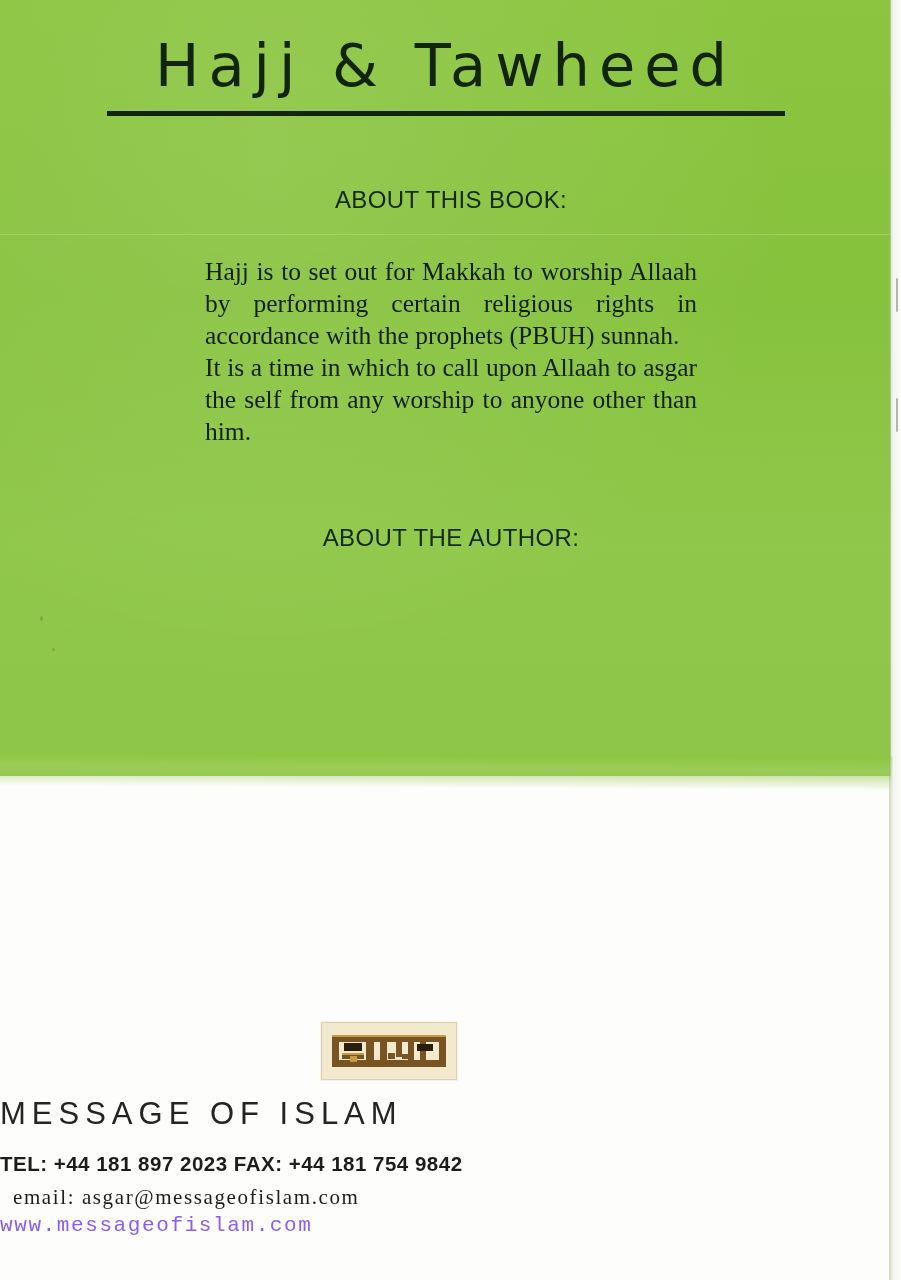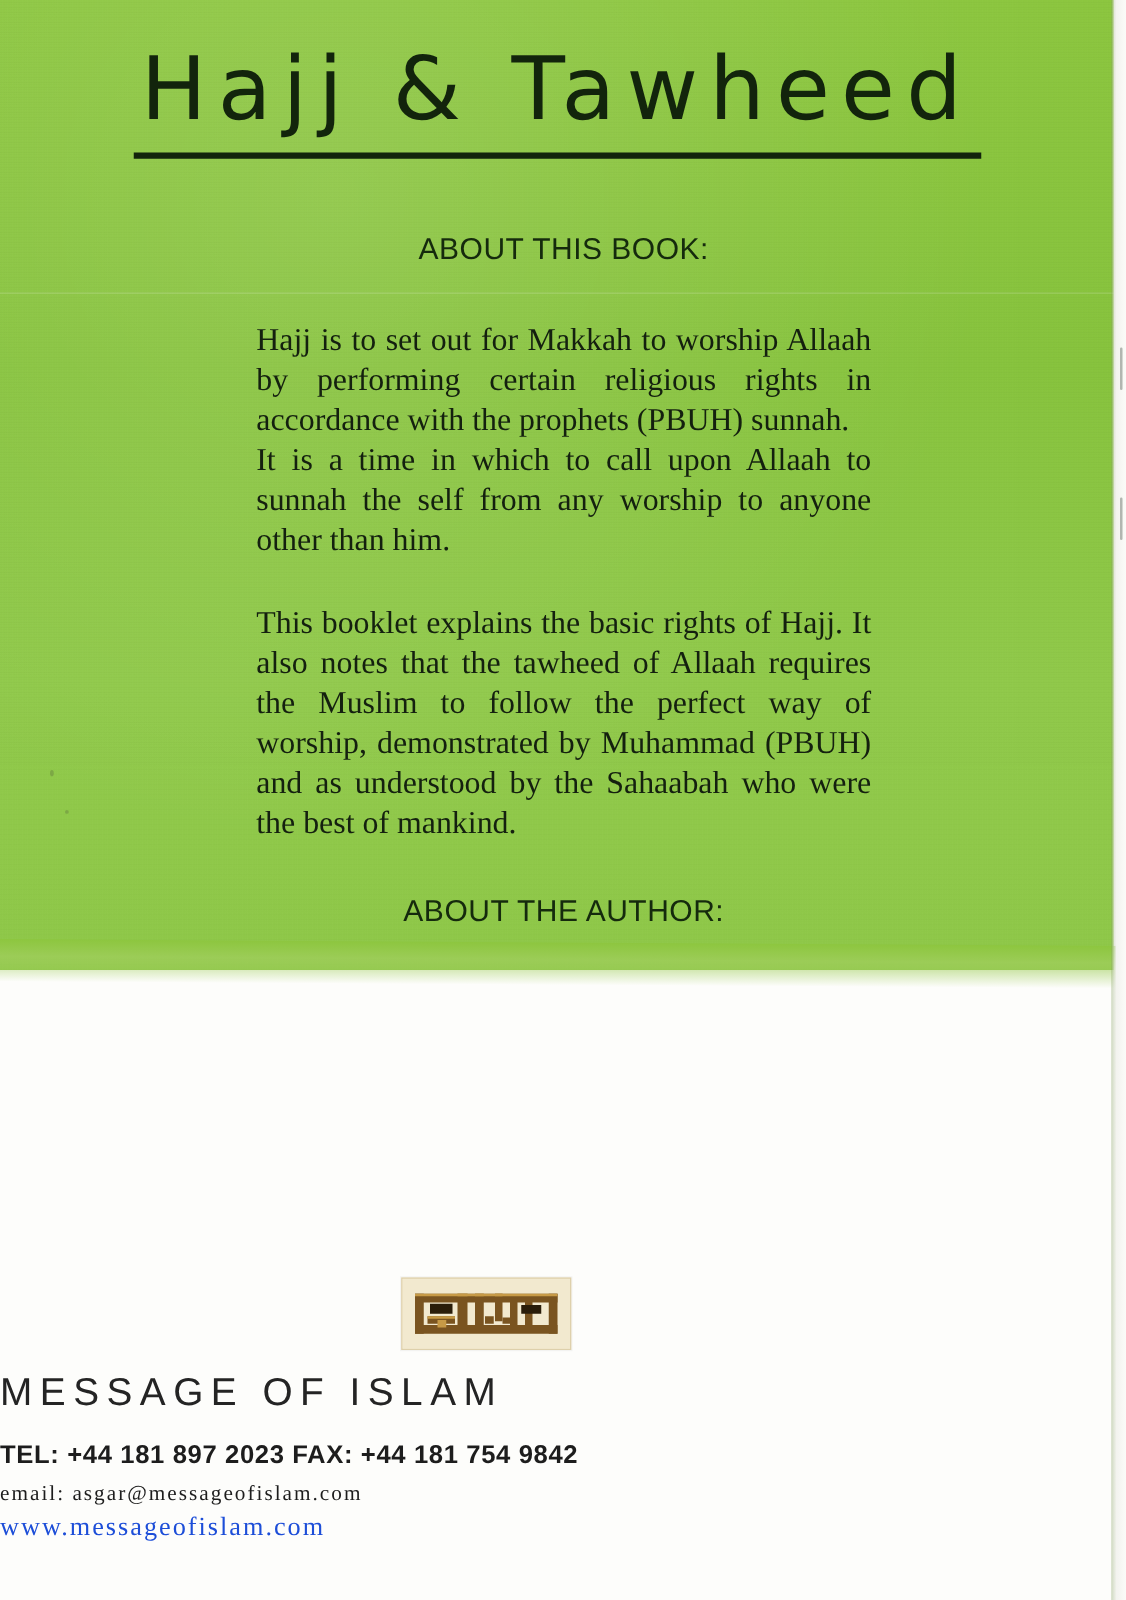--- a/index.html
+++ b/index.html
@@ -83,21 +83,21 @@
   
   .title-block {
     position: absolute;
     left: 0;
     top: 36px;
     width: 891px;
     text-align: center;
   }
   .book-title {
     font-family: "DejaVu Sans", sans-serif;
-    font-size: 70px;
+    font-size: 59px;
     font-weight: 400;
     letter-spacing: 9px;
     color: #12240c;
     line-height: 1;
     white-space: nowrap;
   }
   .title-rule {
     margin: 16px auto 0 auto;
     width: 678px;
     height: 5px;
@@ -172,30 +172,31 @@
     margin-top: 20px;
     font-family: "Liberation Sans", sans-serif;
     font-size: 20.5px;
     font-weight: bold;
     letter-spacing: 0.5px;
     color: #1d1d1d;
   }
   .pub-email {
     margin-top: 9px;
     font-family: "Liberation Serif", serif;
-    font-size: 17px;
+    font-size: 21px;
     letter-spacing: 1.6px;
     color: #1d1d1d;
+    margin-left: 13px;
   }
   .pub-web {
     margin-top: 4px;
-    font-family: Liberation Serif, serif;
+    font-family: Liberation Mono, monospace;
     font-size: 21px;
     letter-spacing: 1.6px;
-    color: #1d4ed8;
+    color: #8b5cf6;
   }
 
   .speck {
     position: absolute;
     background: rgba(90,110,60,0.35);
     border-radius: 50%;
   }
 </style>
 </head>
 <body>
@@ -218,25 +219,24 @@
     <div class="book-title">Hajj &amp; Tawheed</div>
     <div class="title-rule"></div>
   </div>
 
   <div class="content">
 
     <div class="section-heading">ABOUT THIS BOOK:</div>
     <div class="gap-lg"></div>
 
     <div class="body-para">Hajj is to set out for Makkah to worship Allaah by performing certain religious rights in accordance with the prophets (PBUH) sunnah.</div>
-    <div class="body-para">It is a time in which to call upon Allaah to sunnah the self from any worship to anyone other  than him.</div>
+    <div class="body-para">It is a time in which to call upon Allaah to asgar the self from any worship to anyone other  than him.</div>
 
     <div class="gap-md"></div>
 
-    <div class="body-para">This booklet explains the basic rights of Hajj. It also notes that the tawheed of Allaah requires the Muslim to follow the perfect way of worship, demonstrated by Muhammad (PBUH) and as understood by the Sahaabah who were the best of mankind.</div>
 
     <div class="gap-lg"></div>
 
     <div class="section-heading">ABOUT THE AUTHOR:</div>
     <div class="gap-lg"></div>
 
   </div>
 
   <div class="publisher">
 

